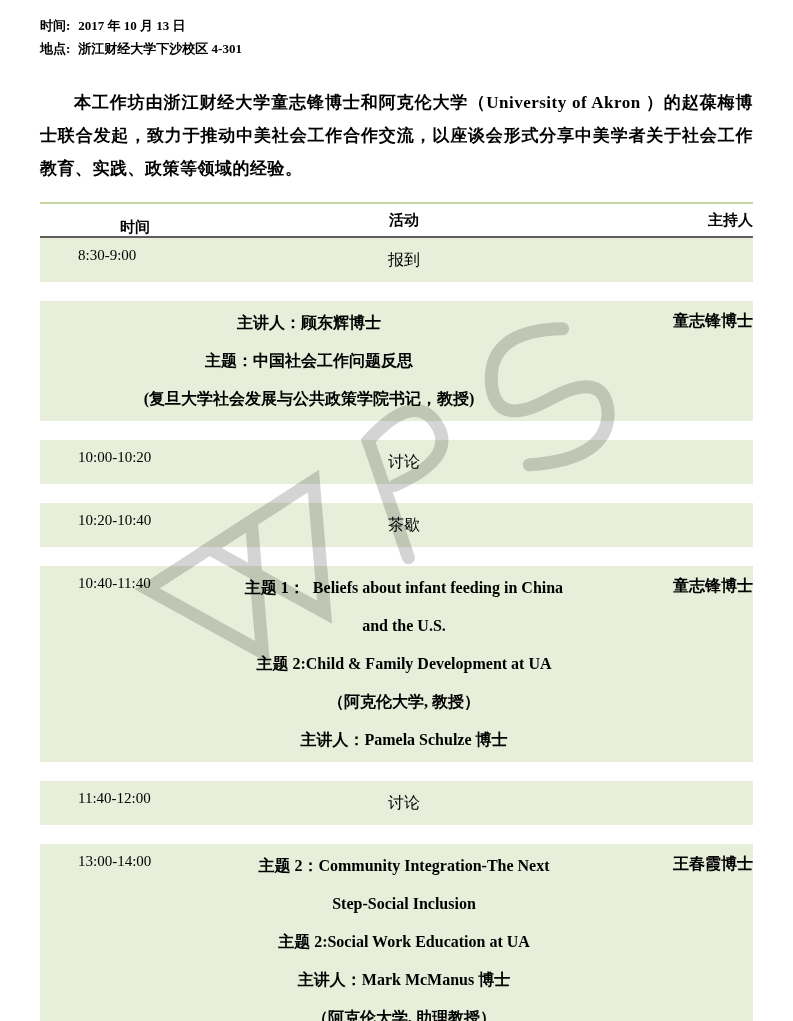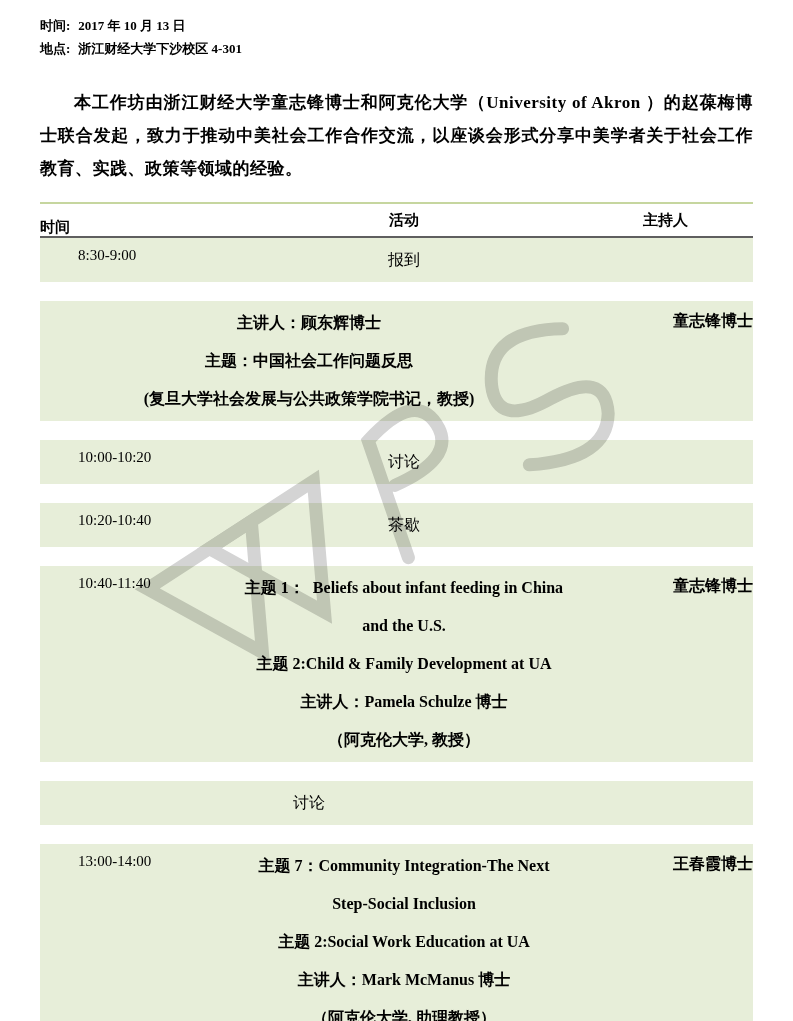--- a/index.html
+++ b/index.html
@@ -20,23 +20,23 @@
   }
 
   
   .sched{margin-top:8px;}
   .t-header{
     display:flex;align-items:center;height:32px;background:#ffffff;
     border-top:2px solid var(--table-top-line,#c6d69f);
     border-bottom:2px solid var(--header-rule,#5f5f5f);
     font-weight:bold;font-size:15px;
   }
-  .t-header .h-time{width:190px;margin-top:15px;}
+  .t-header .h-time{width:190px;text-align:center;margin-top:15px;}
   .t-header .h-act{flex:1;text-align:center;}
-  .t-header .h-host{width:175px;text-align:center;}
+  .t-header .h-host{width:175px;text-align:right;}
 
   .t-row{
     display:flex;background:var(--row-green,#e7eed9);margin-bottom:19px;
   }
   .t-row:last-child{margin-bottom:0;border-bottom:2px solid var(--bottom-rule,#99a07f);}
   .c-time{width:190px;padding:9px 0 0 38px;box-sizing:border-box;font-size:15px;}
   .c-act{flex:1;text-align:center;padding:3px 0;}
   .c-host{width:175px;text-align:right;padding-top:10px;font-weight:bold;font-size:16px;}
   .act-line{line-height:38px;font-size:16px;white-space:pre-wrap;}
   .t-row.bold .act-line{font-weight:bold;}
@@ -109,35 +109,36 @@
             <div class="act-line">茶歇</div>
           </div>
     <div class="c-host"></div>
   </div>
         <div class="t-row bold">
     <div class="c-time">10:40-11:40</div>
     <div class="c-act">
             <div class="act-line">主题 1：  Beliefs about infant feeding in China</div>
             <div class="act-line">and the U.S.</div>
             <div class="act-line">主题 2:Child &amp; Family Development at UA</div>
+            <div class="act-line">（阿克伦大学, 教授）</div>
             <div class="act-line">主讲人：Pamela Schulze 博士</div>
-            <div class="act-line">（阿克伦大学, 教授）</div>
           </div>
     <div class="c-host">童志锋博士</div>
   </div>
         <div class="t-row plain">
+    <div class="c-time">11:40-12:00</div>
     <div class="c-act">
             <div class="act-line">讨论</div>
           </div>
     <div class="c-host"></div>
   </div>
         <div class="t-row bold">
     <div class="c-time">13:00-14:00</div>
     <div class="c-act">
-            <div class="act-line">主题 7：Community Integration-The Next</div>
+            <div class="act-line">主题 2：Community Integration-The Next</div>
             <div class="act-line">Step-Social Inclusion</div>
             <div class="act-line">主题 2:Social Work Education at UA</div>
             <div class="act-line">主讲人：Mark McManus 博士</div>
             <div class="act-line">（阿克伦大学, 助理教授）</div>
           </div>
     <div class="c-host">王春霞博士</div>
   </div>
       </div>
   </div>
 

